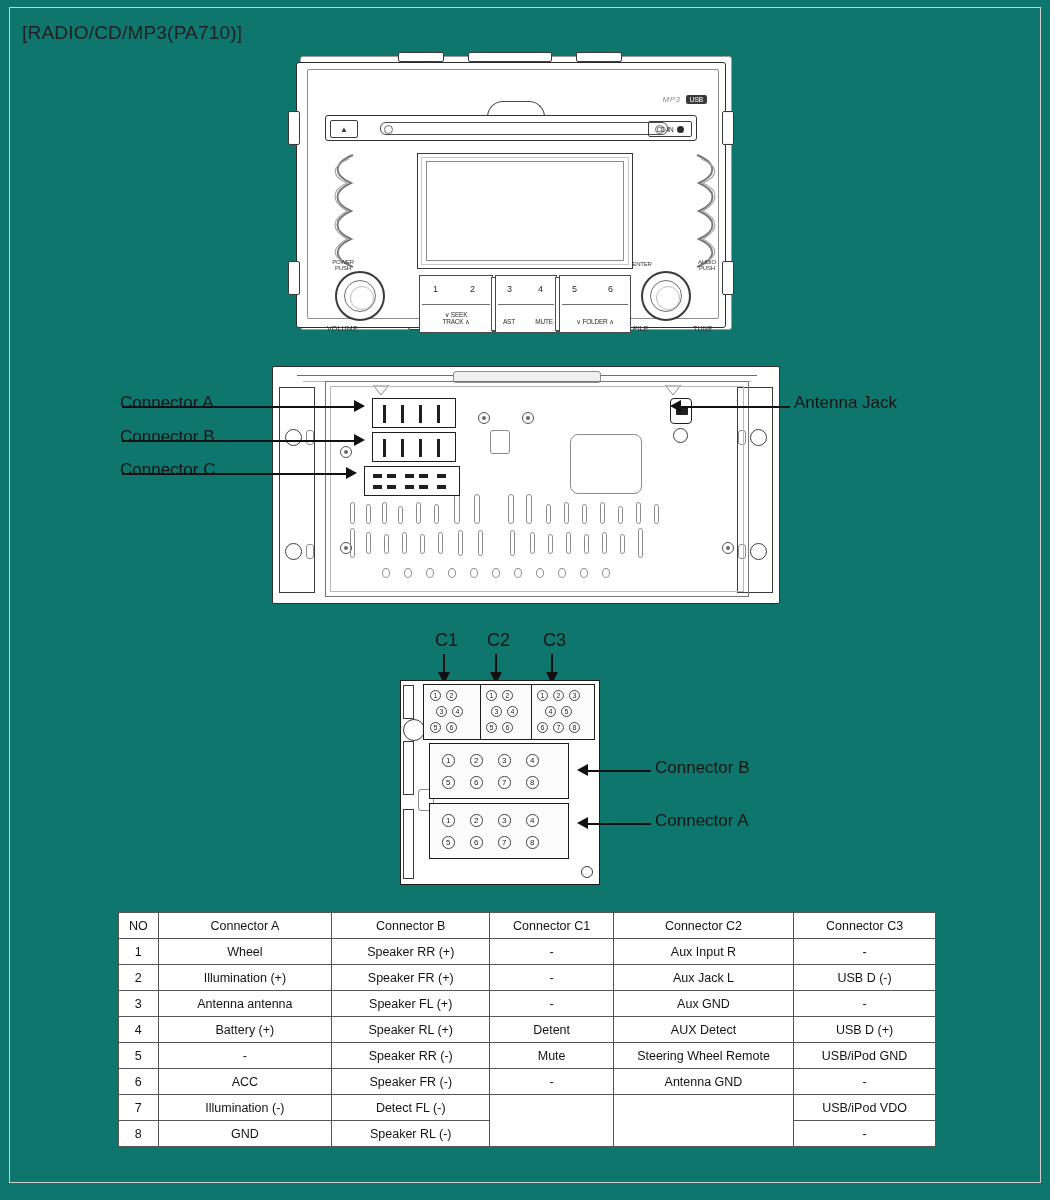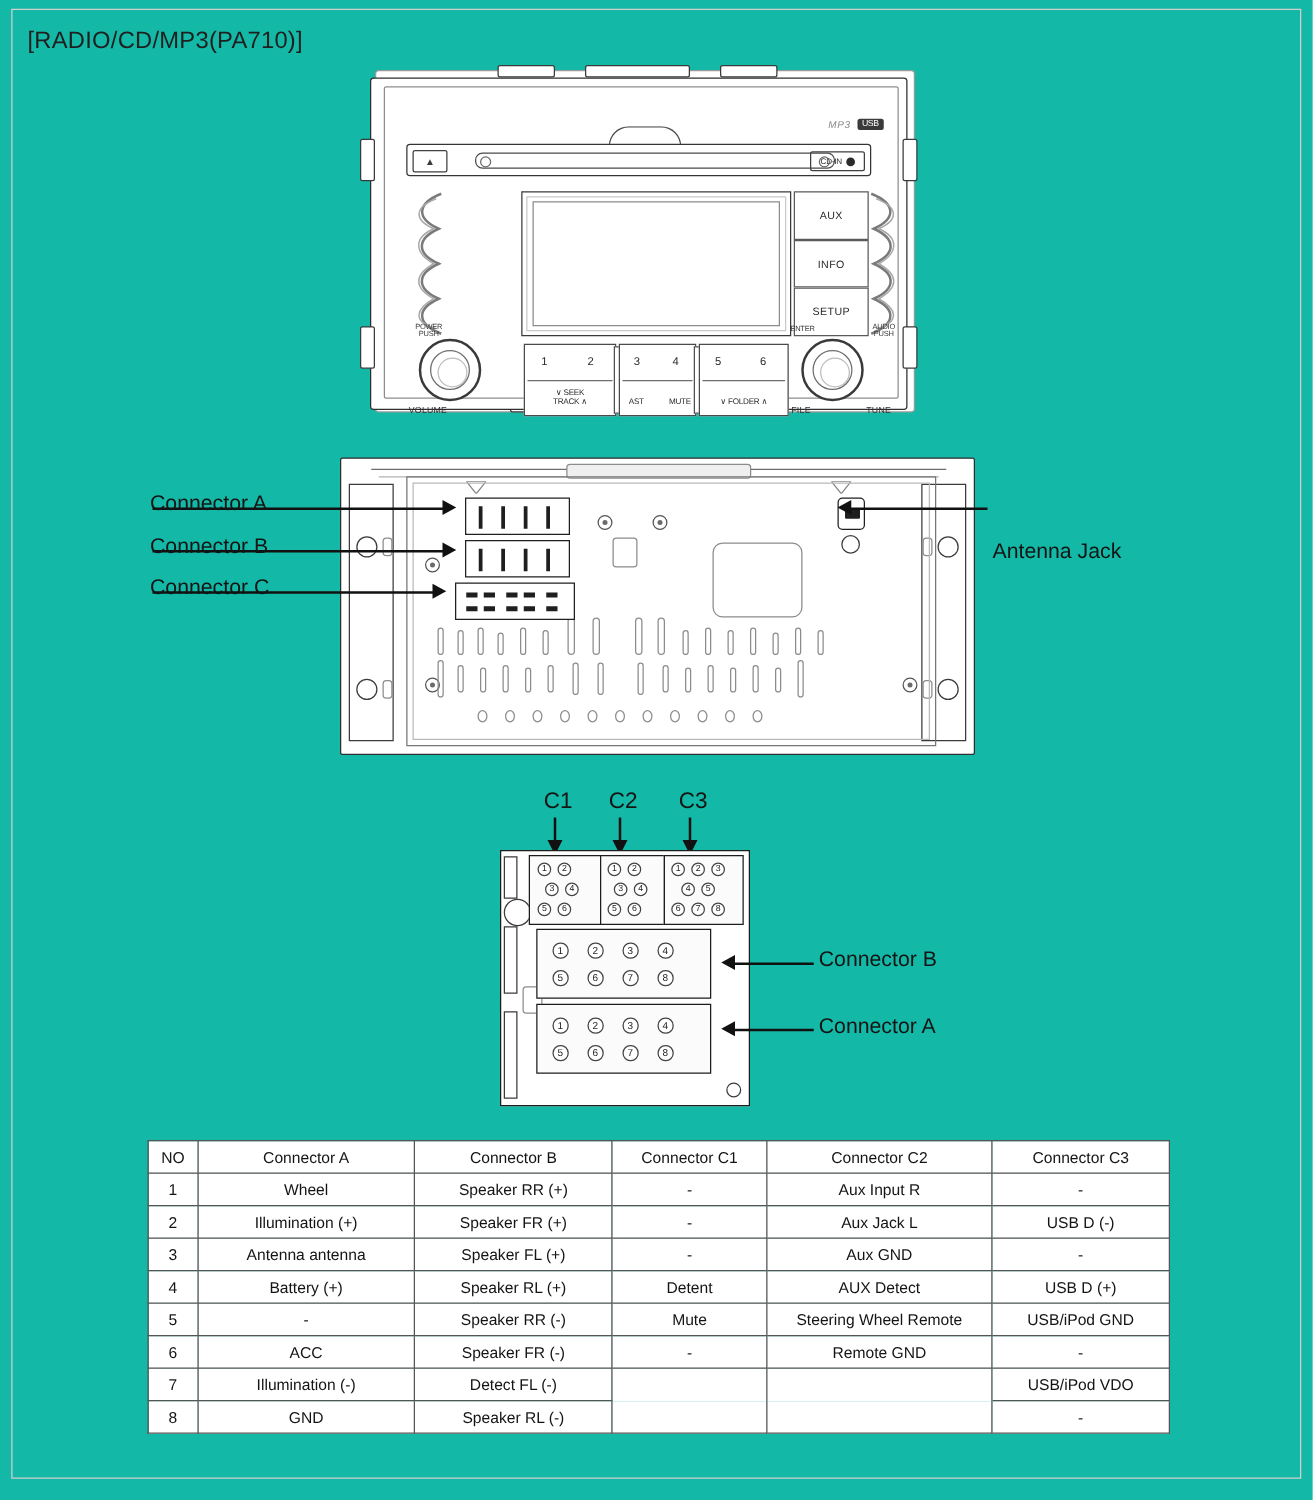--- a/index.html
+++ b/index.html
@@ -11,21 +11,21 @@
     width: 1050px;
     height: 1200px;
     font-family: "Liberation Sans", sans-serif;
     color: #1a1a1a;
     overflow: hidden;
   }
   #page {
     position: relative;
     width: 1050px;
     height: 1200px;
-    background: #14b8a6;
+    background: #0f766e;
     box-sizing: border-box;
   }
   .page-frame {
     position: absolute;
     left: 9px;
     top: 7px;
     width: 1032px;
     height: 1176px;
     border: 1px solid #cfcfcf;
     box-sizing: border-box;
@@ -363,31 +363,20 @@
         <path d="M28 2 C8 10, 8 22, 26 30 C8 38, 8 50, 26 58 C8 66, 8 78, 26 86 C8 94, 8 106, 28 114" fill="none" stroke="#7a7a7a" stroke-width="2"></path>
         <path d="M24 6 C6 13, 6 23, 22 30 C6 37, 6 49, 22 58 C6 67, 6 77, 22 86 C6 95, 6 105, 24 110" fill="none" stroke="#a9a9a9" stroke-width="1.2"></path>
       </svg>
 
       <svg class="squiggle right" viewBox="0 0 30 116" preserveAspectRatio="none">
         <path d="M2 2 C22 10, 22 22, 4 30 C22 38, 22 50, 4 58 C22 66, 22 78, 4 86 C22 94, 22 106, 2 114" fill="none" stroke="#7a7a7a" stroke-width="2"></path>
         <path d="M6 6 C24 13, 24 23, 8 30 C24 37, 24 49, 8 58 C24 67, 24 77, 8 86 C24 95, 24 105, 6 110" fill="none" stroke="#a9a9a9" stroke-width="1.2"></path>
       </svg>
 
 
-      <div class="keycol right">
-        <div class="keybtn" style="top:0px;">
-            <span>AUX</span>
-          </div>
-        <div class="keybtn" style="top:38.6px;">
-            <span>INFO</span>
-          </div>
-        <div class="keybtn" style="top:77.2px;">
-            <span>SETUP</span>
-          </div>
-      </div>
 
       <div class="knob-wrap" style="left:38px;">
         <div class="knob">
           <div class="knob-cap"></div>
         </div>
       </div>
       <div class="micro" style="left:24px;top:196px;width:44px;white-space:pre;">POWER
 PUSH</div>
       <div class="tiny" style="left:30px;top:262px;">VOLUME</div>
 
@@ -561,21 +550,21 @@
     <div class="calloutline" style="left:-140px;top:80px;width:236px;"></div>
     <div class="arrow-head arrow-right" style="left:92px;top:74px;"></div>
     <div class="callout-text" style="left:-142px;top:67px;">Connector B</div>
 
     <div class="calloutline" style="left:-140px;top:113px;width:228px;"></div>
     <div class="arrow-head arrow-right" style="left:84px;top:107px;"></div>
     <div class="callout-text" style="left:-142px;top:100px;">Connector C</div>
 
     <div class="calloutline" style="left:418px;top:46px;width:110px;"></div>
     <div class="arrow-head arrow-left" style="left:408px;top:40px;"></div>
-    <div class="callout-text" style="left:532px;top:33px;margin-top:38px;">Antenna Jack</div>
+    <div class="callout-text" style="left:532px;top:33px;">Antenna Jack</div>
   </div>
 
   <div id="pin-diagram">
 
     <div class="cd-head" style="left:40px;top:0px;">C1</div>
     <div class="cd-head" style="left:92px;top:0px;">C2</div>
     <div class="cd-head" style="left:148px;top:0px;">C3</div>
     <div class="calloutline" style="left:48px;top:24px;width:1.6px;height:22px;"></div>
     <div class="arrow-down" style="left:43px;top:42px;"></div>
     <div class="calloutline" style="left:100px;top:24px;width:1.6px;height:22px;"></div>
@@ -703,21 +692,21 @@
         <td>Speaker RR (-)</td>
         <td>Mute</td>
         <td>Steering Wheel Remote</td>
         <td>USB/iPod GND</td>
       </tr>
       <tr>
         <td>6</td>
         <td>ACC</td>
         <td>Speaker FR (-)</td>
         <td>-</td>
-        <td>Remote GND</td>
+        <td>Antenna GND</td>
         <td>-</td>
       </tr>
       <tr>
         <td>7</td>
         <td>Illumination (-)</td>
         <td>Detect FL (-)</td>
         <td class="blank"></td>
         <td class="blank"></td>
         <td>USB/iPod VDO</td>
       </tr>

